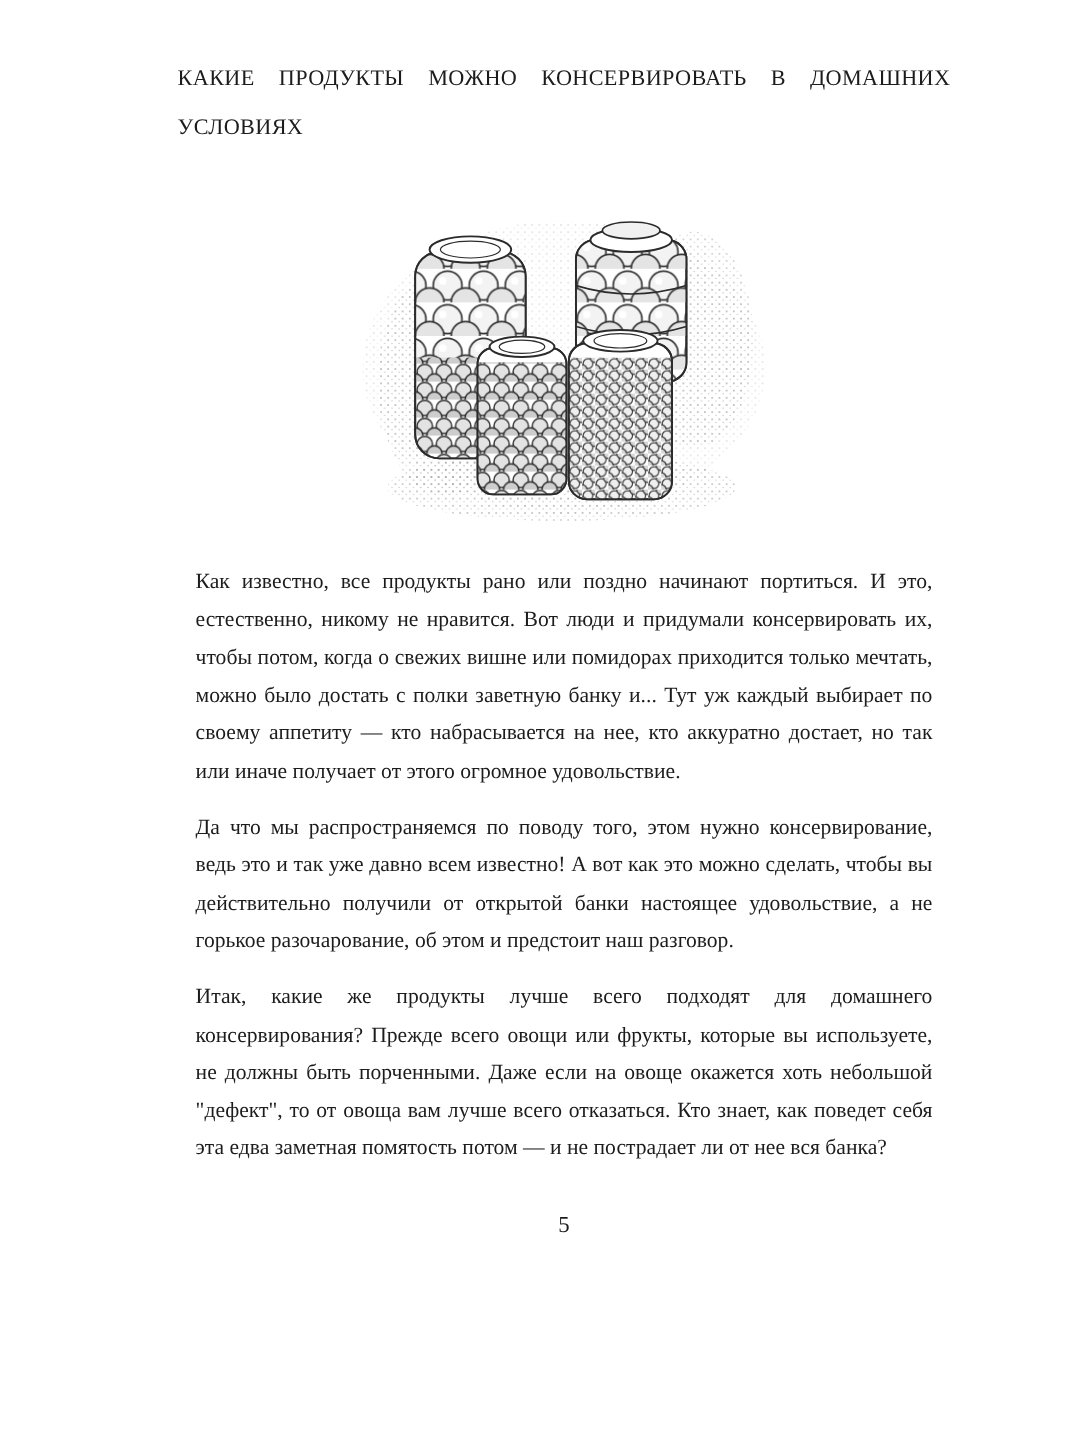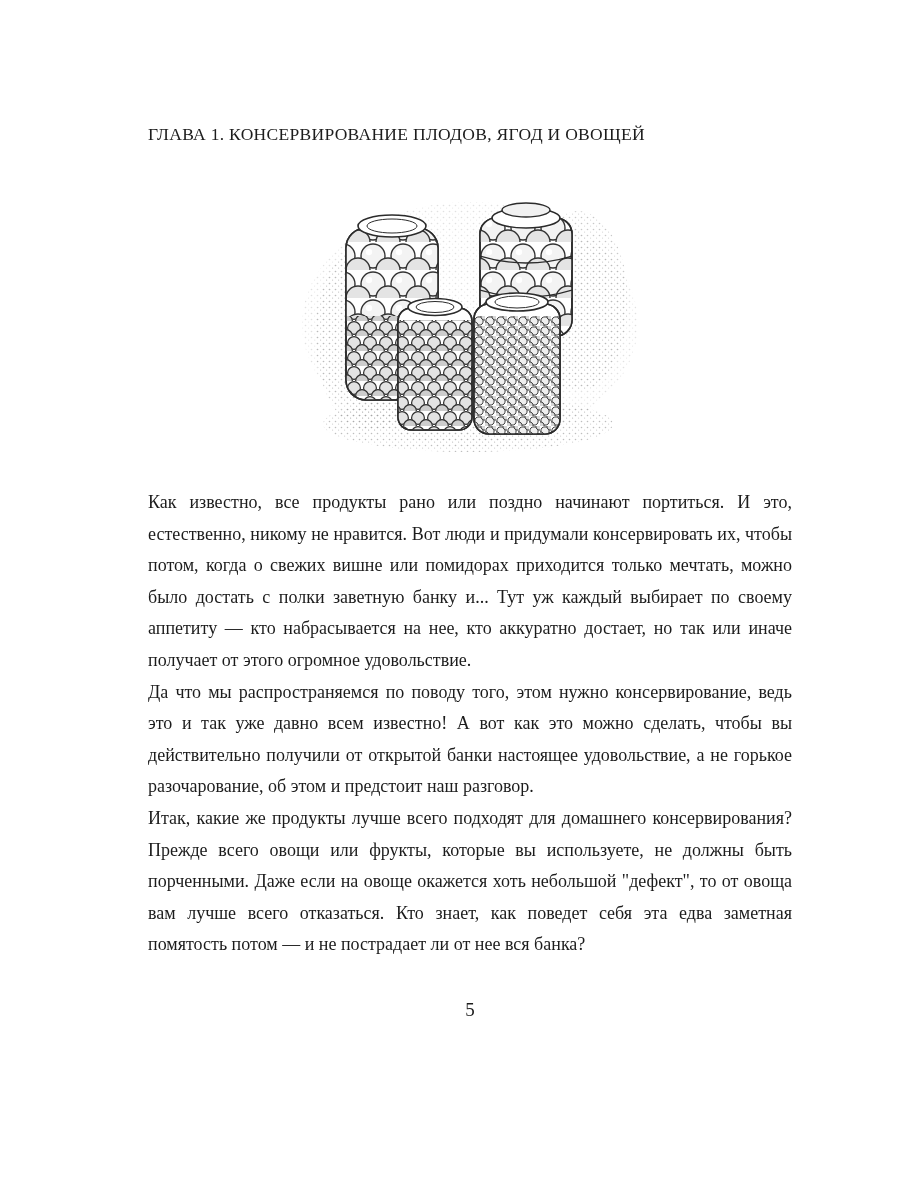--- a/index.html
+++ b/index.html
@@ -41,40 +41,40 @@
   .figure {
     margin-top: 40px;
     width: 100%;
     display: flex;
     justify-content: center;
   }
   .body-text {
     margin-top: 26px;
   }
   .body-text p {
-    margin: 0;
+    margin: 15px;
     font-size: 18px;
     line-height: 31.6px;
     text-align: justify;
     text-align-last: left;
   }
   .page-number {
     margin-top: 38px;
     text-align: center;
     font-size: 19px;
   }
 </style>
 </head>
 <body>
 
 <div class="page">
   <div class="content">
 
-    <h1 class="chapter-title">ГЛАВА 1. КОНСЕРВИРОВАНИЕ ПЛОДОВ, ЯГОД И ОВОЩЕЙ</h1>
 
+    <h2 class="section-title">КАКИЕ ПРОДУКТЫ МОЖНО КОНСЕРВИРОВАТЬ В ДОМАШНИХ УСЛОВИЯХ</h2>
 
     <div class="figure">
       <svg width="345" height="275" viewBox="0 0 345 275" aria-hidden="true">
         <defs>
           <pattern id="stip" width="6" height="6" patternUnits="userSpaceOnUse">
             <circle cx="1.5" cy="1.5" r="0.8" fill="#4a4a4a"></circle>
             <circle cx="4.6" cy="4.1" r="0.6" fill="#6f6f6f"></circle>
           </pattern>
           <pattern id="fruitL" width="30" height="28" patternUnits="userSpaceOnUse">
             <circle cx="15" cy="14" r="12" fill="#f3f3f3" stroke="#333" stroke-width="1.4"></circle>

